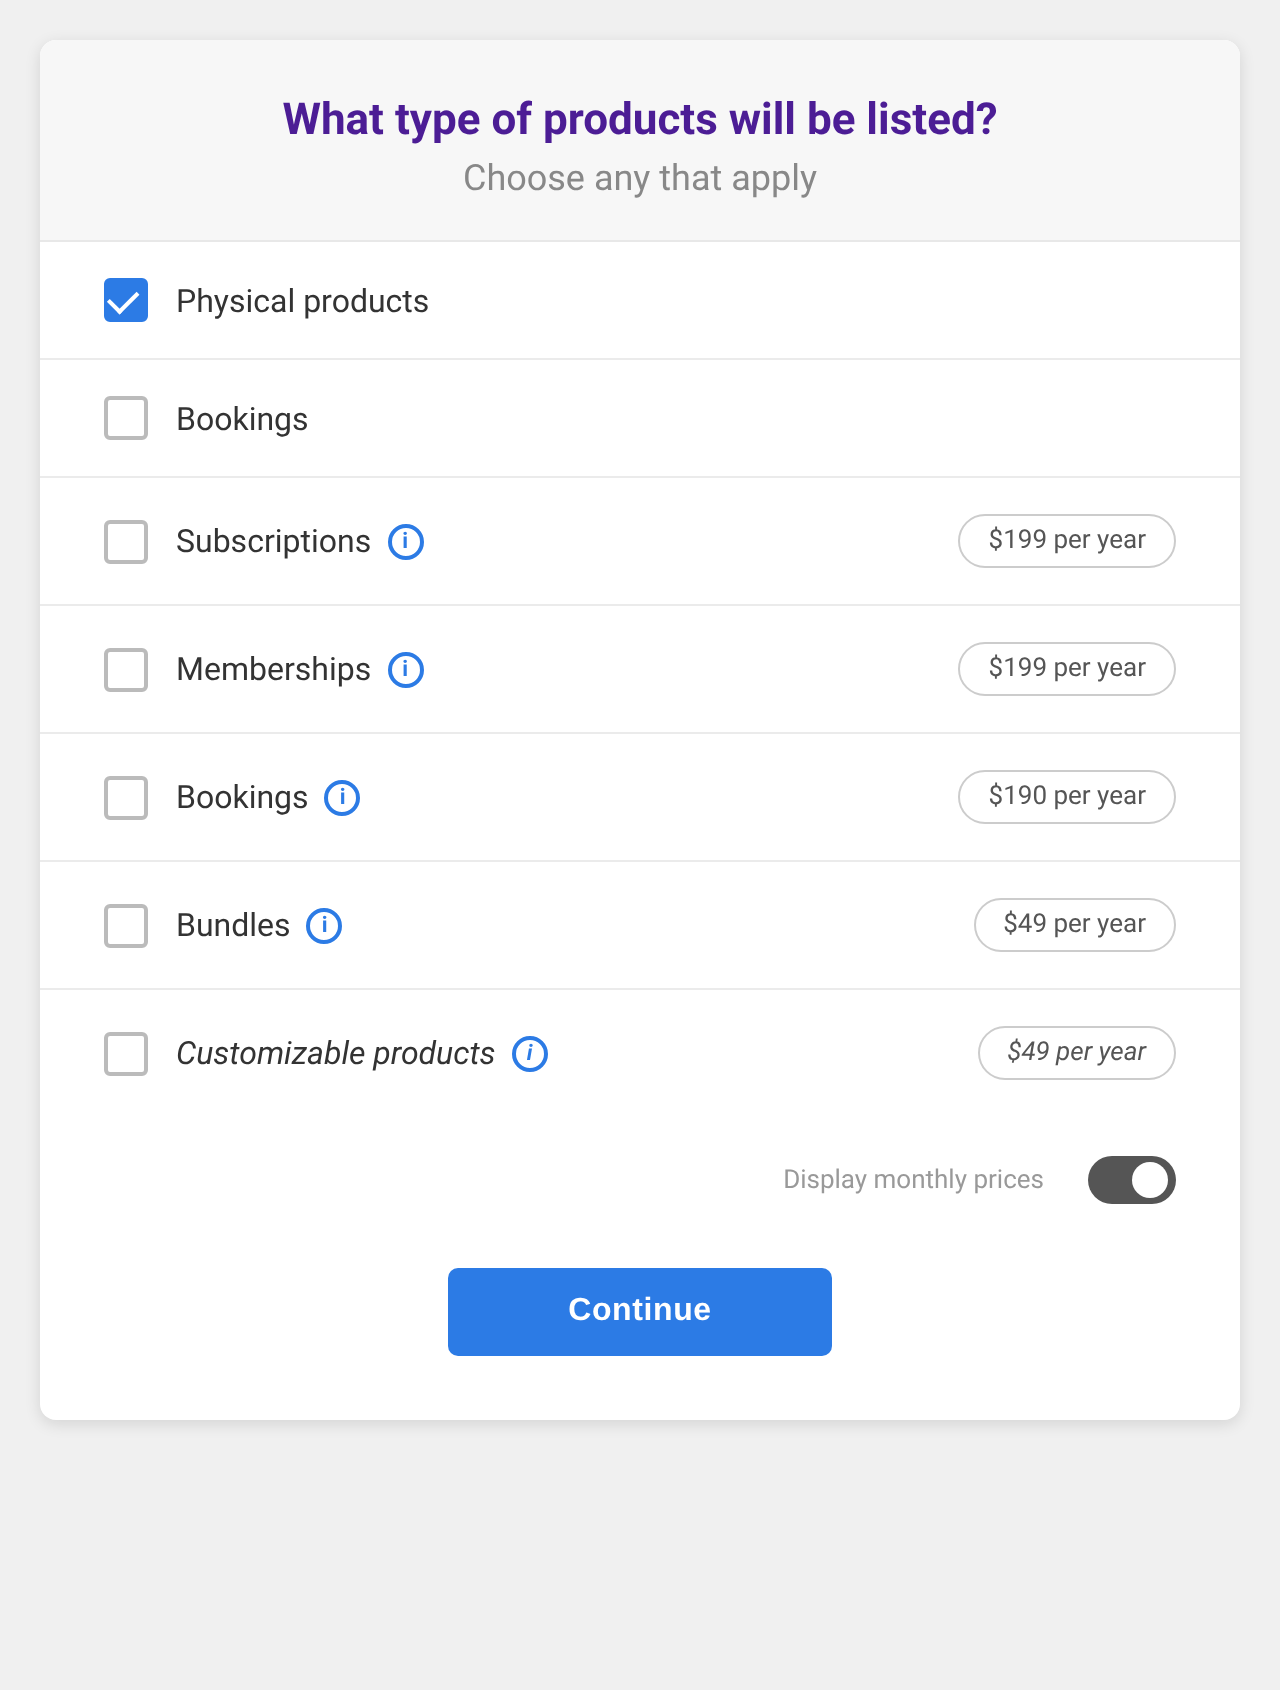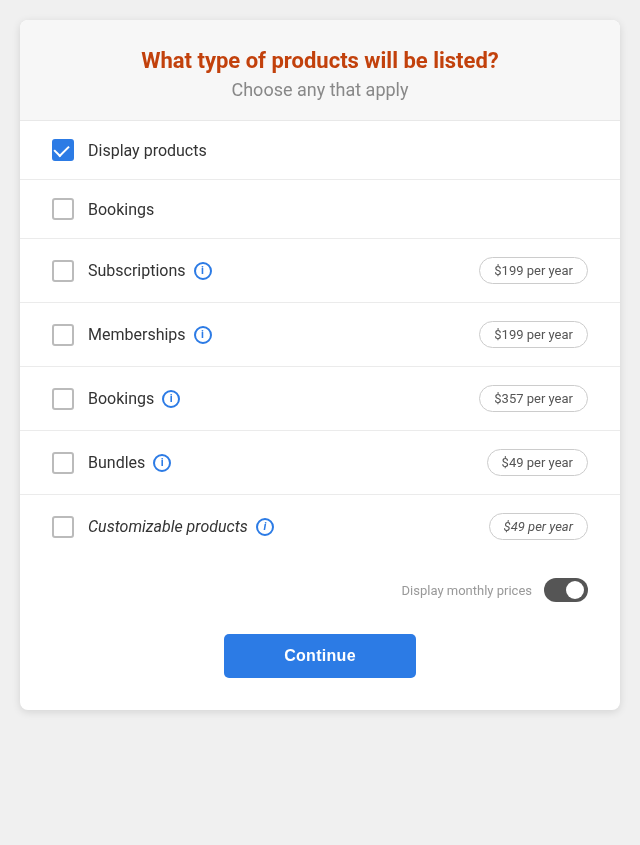--- a/index.html
+++ b/index.html
@@ -25,21 +25,21 @@
     .header {
       background: #f7f7f7;
       padding: 28px 40px 20px;
       text-align: center;
       border-bottom: 1px solid #e8e8e8;
     }
 
     .header h1 {
       font-size: 22px;
       font-weight: 700;
-      color: #c2410c;
+      color: #4c1d95;
       margin-bottom: 6px;
     }
 
     .header p {
       font-size: 18px;
       color: #888;
     }
 
     .options-list {
       padding: 0;
@@ -123,21 +123,21 @@
       color: #555;
       white-space: nowrap;
       text-align: right;
     }
 
     .footer {
       padding: 20px 32px 16px;
       display: flex;
       align-items: center;
       justify-content: flex-end;
-      gap: 12px;
+      gap: 22px;
     }
 
     .toggle-label {
       font-size: 13px;
       color: #999;
     }
 
     .toggle {
       width: 44px;
       height: 24px;
@@ -184,21 +184,21 @@
   <div class="header">
     <h1>What type of products will be listed?</h1>
     <p>Choose any that apply</p>
   </div>
 
   <div class="options-list" id="options-container">
 
   <div class="option-row">
         <div class="option-left">
           <div class="checkbox checked"></div>
-          <span class="option-label">Display products</span>
+          <span class="option-label">Physical products</span>
         </div>
       </div>
       <div class="option-row">
         <div class="option-left">
           <div class="checkbox"></div>
           <span class="option-label">Bookings</span>
         </div>
       </div>
       <div class="option-row">
         <div class="option-left">
@@ -212,21 +212,21 @@
           <div class="checkbox"></div>
           <span class="option-label">Memberships<span class="info-icon">i</span></span>
         </div>
         <span class="price-badge">$199 per year</span>
       </div>
       <div class="option-row">
         <div class="option-left">
           <div class="checkbox"></div>
           <span class="option-label">Bookings<span class="info-icon">i</span></span>
         </div>
-        <span class="price-badge">$357 per year</span>
+        <span class="price-badge">$190 per year</span>
       </div>
       <div class="option-row">
         <div class="option-left">
           <div class="checkbox"></div>
           <span class="option-label">Bundles<span class="info-icon">i</span></span>
         </div>
         <span class="price-badge">$49 per year</span>
       </div>
       <div class="option-row">
         <div class="option-left">

